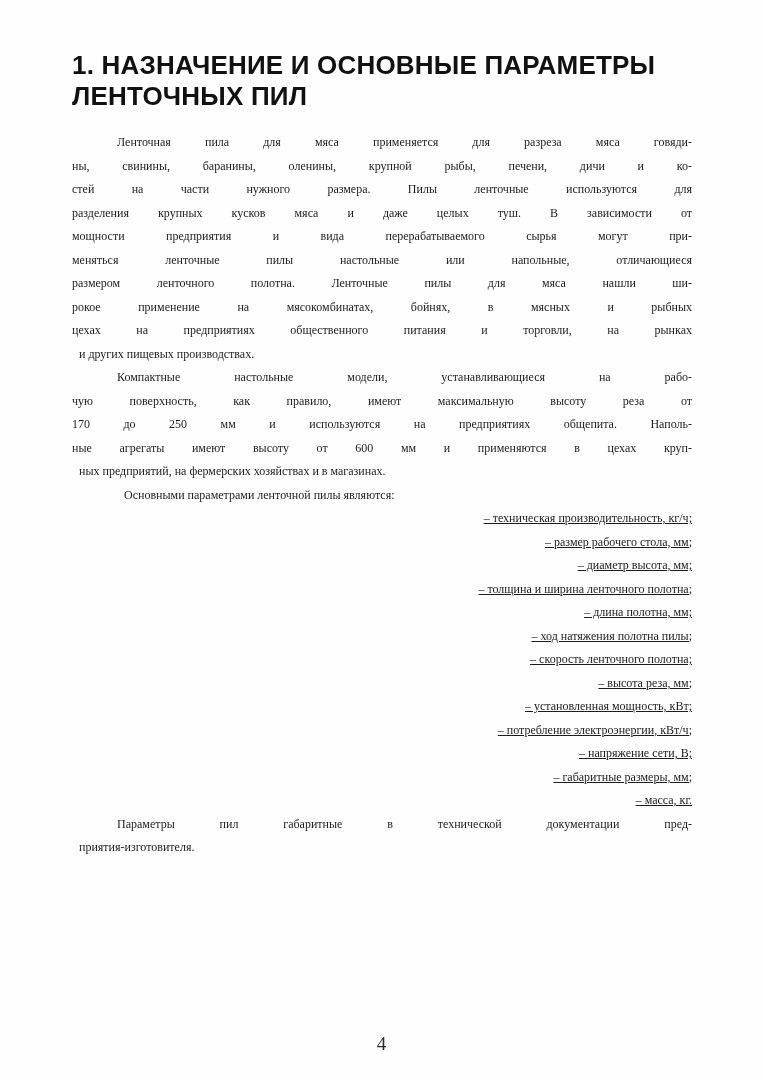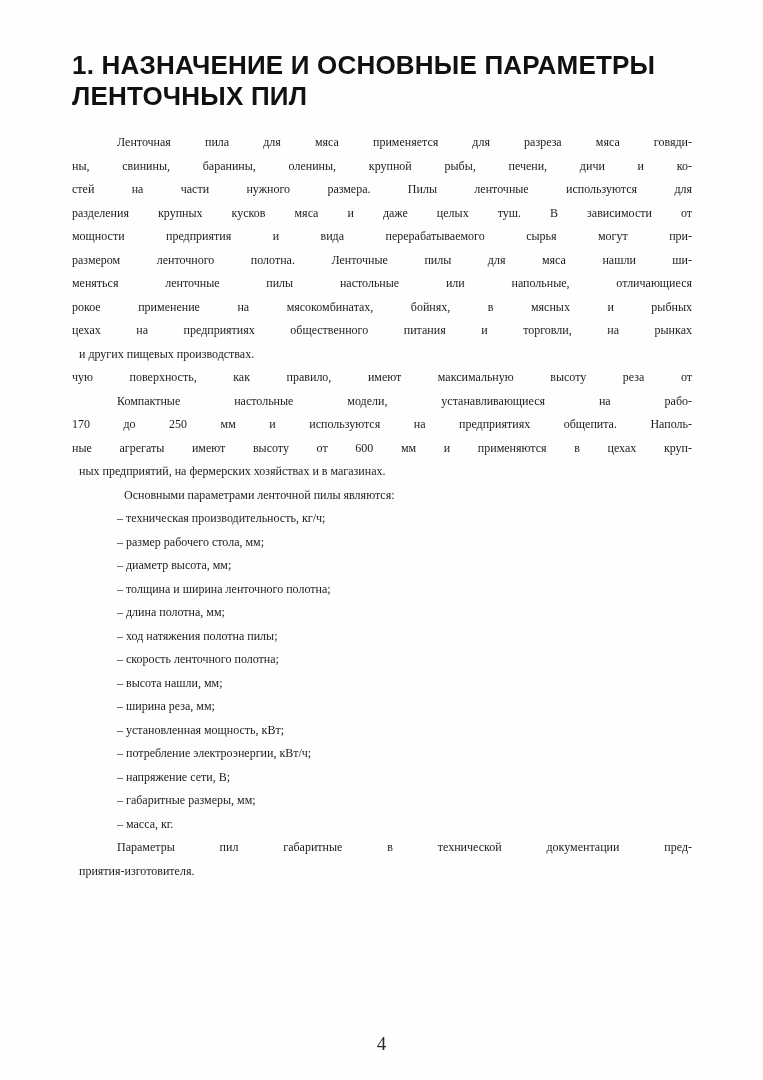--- a/index.html
+++ b/index.html
@@ -43,22 +43,23 @@
   .line.last {
     text-align: left;
     text-align-last: left;
     margin-left: 7px;
   }
   .line.indent {
     text-indent: 45px;
     text-align: center;
   }
   .list-item {
-    margin-left: 45px;
-    text-align: left;
+    margin-left: 30px;
+    text-align: right;
+    text-decoration: underline;
   }
   .page-number {
     position: absolute;
     left: 0;
     right: 0;
     top: 1033px;
     text-align: center;
     font-family: "Liberation Serif", serif;
     font-size: 19px;
     color: #2a2a2a;
@@ -76,47 +77,46 @@
     </div>
 
     <div class="body-text">
 
       <div>
         <div class="line indent">Ленточная пила для мяса применяется для разреза мяса говяди-</div>
         <div class="line">ны, свинины, баранины, оленины, крупной рыбы, печени, дичи и ко-</div>
         <div class="line">стей на части нужного размера. Пилы ленточные используются для</div>
         <div class="line">разделения крупных кусков мяса и даже целых туш. В зависимости от</div>
         <div class="line">мощности предприятия и вида перерабатываемого сырья могут при-</div>
+        <div class="line">меняться ленточные пилы настольные или напольные, отличающиеся</div>
         <div class="line">размером ленточного полотна. Ленточные пилы для мяса нашли ши-</div>
-        <div class="line">меняться ленточные пилы настольные или напольные, отличающиеся</div>
         <div class="line">рокое применение на мясокомбинатах, бойнях, в мясных и рыбных</div>
         <div class="line">цехах на предприятиях общественного питания и торговли, на рынках</div>
         <div class="line last">и других пищевых производствах.</div>
       </div>
 
       <div>
+        <div class="line indent">Компактные настольные модели, устанавливающиеся на рабо-</div>
         <div class="line">чую поверхность, как правило, имеют максимальную высоту реза от</div>
-        <div class="line indent">Компактные настольные модели, устанавливающиеся на рабо-</div>
         <div class="line">170 до 250 мм и используются на предприятиях общепита. Наполь-</div>
         <div class="line">ные агрегаты имеют высоту от 600 мм и применяются в цехах круп-</div>
         <div class="line last">ных предприятий, на фермерских хозяйствах и в магазинах.</div>
       </div>
 
       <div class="line last indent">Основными параметрами ленточной пилы являются:</div>
 
       <div>
         <div class="list-item">– техническая производительность, кг/ч;</div>
         <div class="list-item">– размер рабочего стола, мм;</div>
         <div class="list-item">– диаметр высота, мм;</div>
         <div class="list-item">– толщина и ширина ленточного полотна;</div>
         <div class="list-item">– длина полотна, мм;</div>
         <div class="list-item">– ход натяжения полотна пилы;</div>
         <div class="list-item">– скорость ленточного полотна;</div>
-        <div class="list-item">– высота нашли, мм;</div>
-        <div class="list-item">– ширина реза, мм;</div>
+        <div class="list-item">– высота реза, мм;</div>
         <div class="list-item">– установленная мощность, кВт;</div>
         <div class="list-item">– потребление электроэнергии, кВт/ч;</div>
         <div class="list-item">– напряжение сети, В;</div>
         <div class="list-item">– габаритные размеры, мм;</div>
         <div class="list-item">– масса, кг.</div>
       </div>
 
       <div>
         <div class="line indent">Параметры пил габаритные в технической документации пред-</div>
         <div class="line last">приятия-изготовителя.</div>

